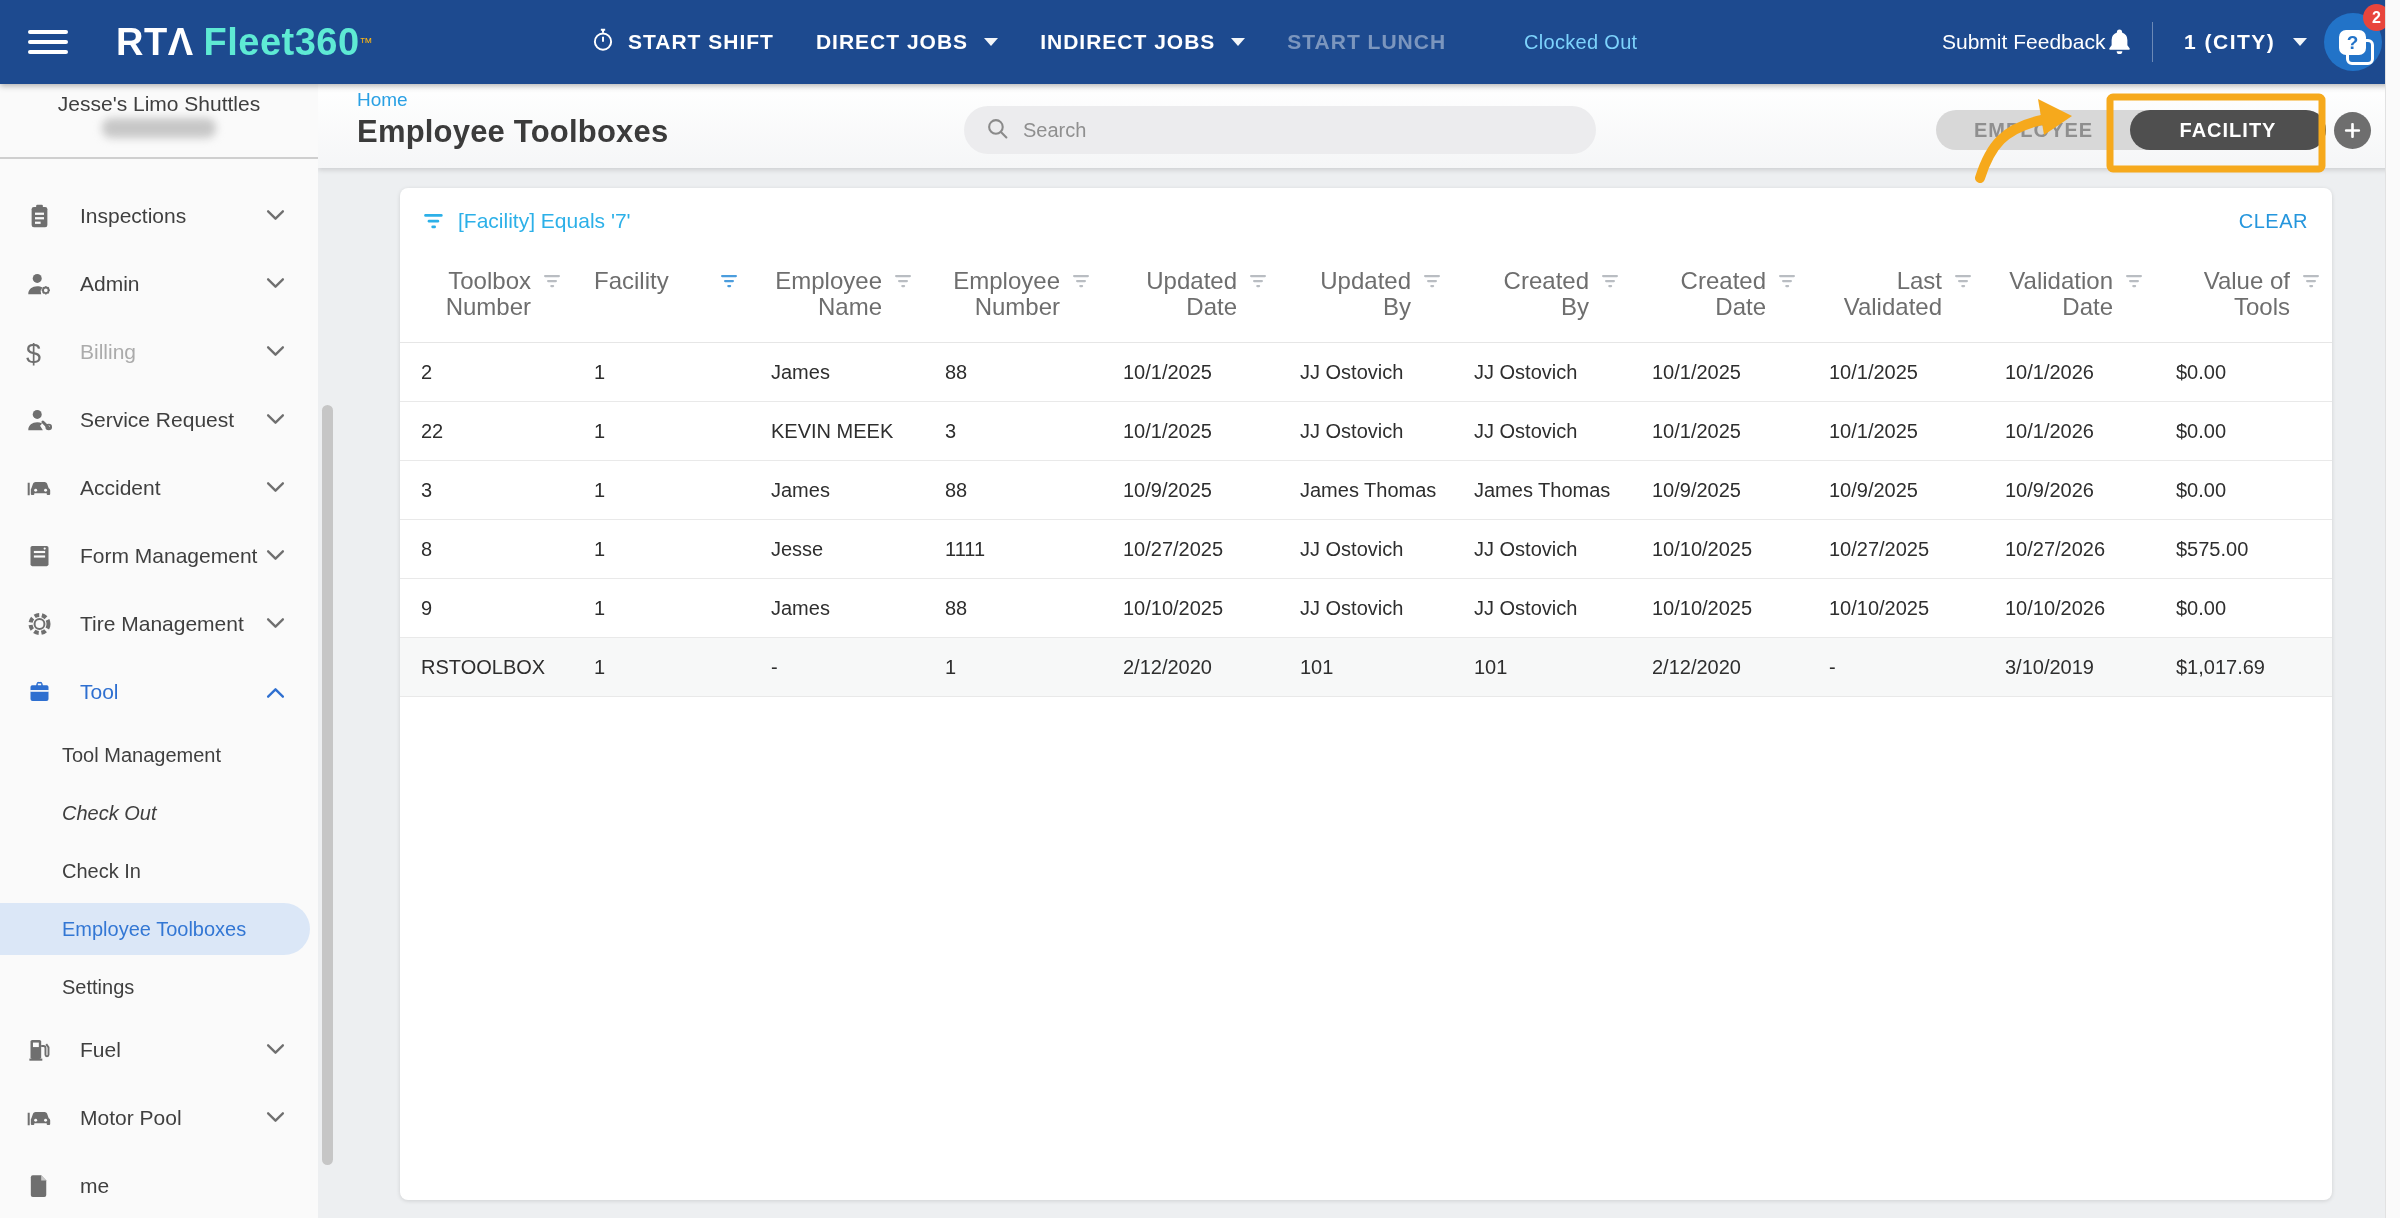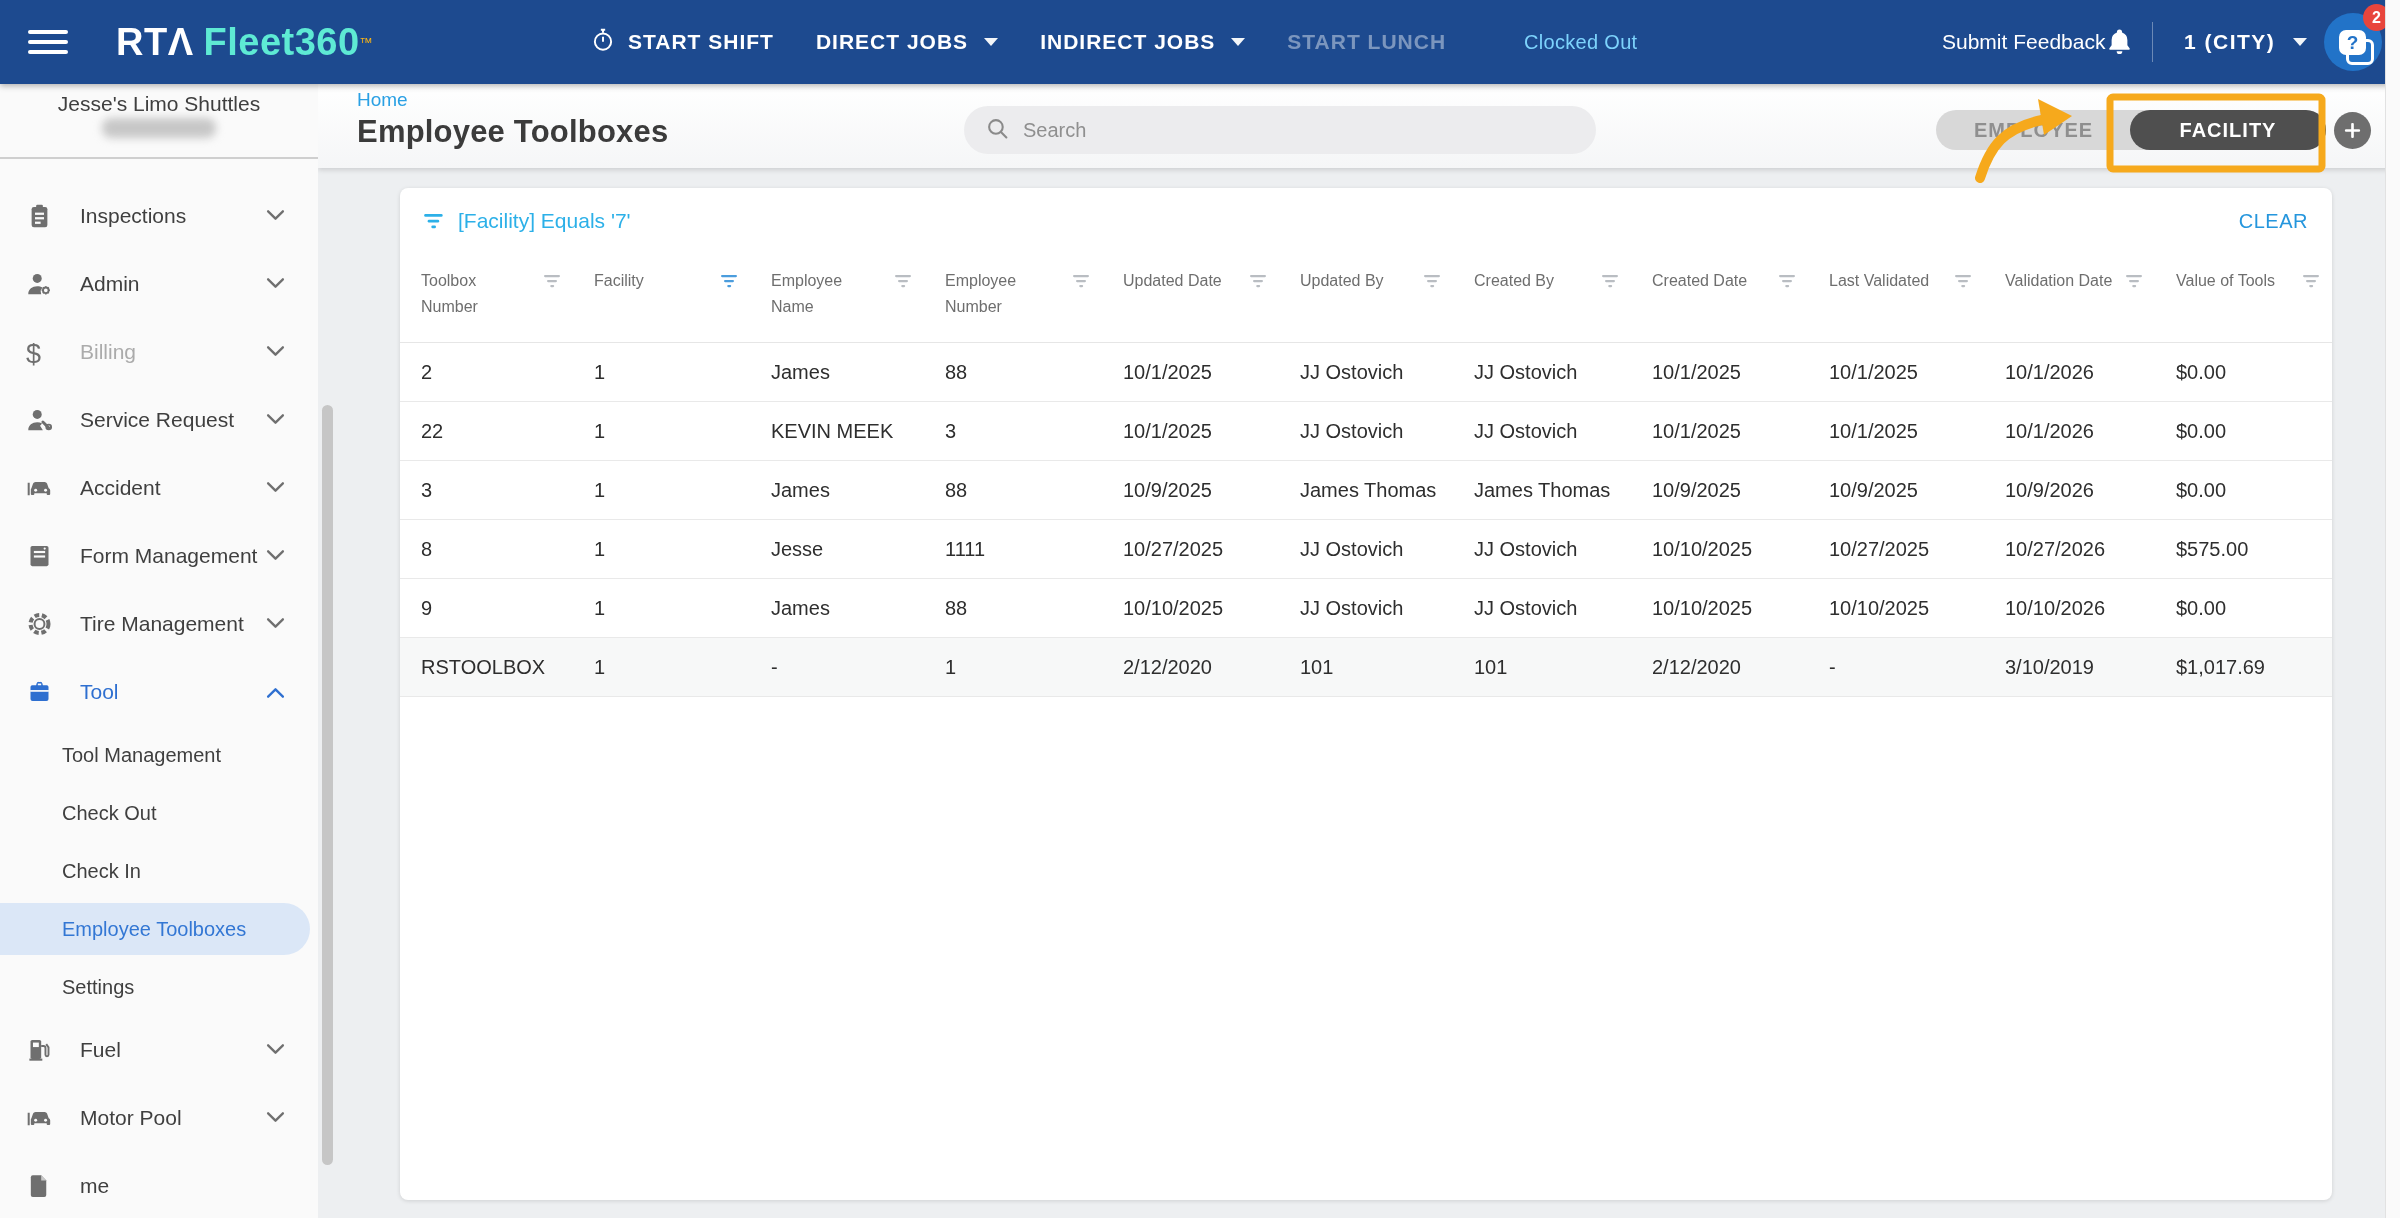--- a/index.html
+++ b/index.html
@@ -79,21 +79,21 @@
   .add-btn svg{width:19px;height:19px;}
   
   .card{position:absolute;left:400px;top:188px;width:1932px;height:1012px;background:#fff;border-radius:8px;
         box-shadow:0 1px 4px rgba(0,0,0,.13);z-index:1;overflow:hidden;}
   .filter-row{height:66px;display:flex;align-items:center;padding:0 24px;}
   .filter-chip{display:flex;align-items:center;gap:14px;color:#2cb0e8;font-size:21px;}
   .filter-chip svg{fill:#2cb0e8;}
   .clear-btn{margin-left:auto;color:#2596dd;font-size:20px;font-weight:500;letter-spacing:.5px;cursor:pointer;}
   table.grid{border-collapse:collapse;table-layout:fixed;width:1932px;}
   table.grid th{height:74px;vertical-align:top;padding:14px 12px 0 21px;border-bottom:1px solid #e6e6e6;
-                font-weight:400;color:#6e6e6e;font-size:16px;text-align:left;line-height:26px;}
+                font-weight:400;color:#6e6e6e;font-size:24px;text-align:right;line-height:26px;}
   .hcell{display:flex;justify-content:space-between;align-items:flex-start;}
   .hcell .hlabel{max-width:calc(100% - 30px);}
   .hcell svg{margin-top:7px;flex:none;fill:#b9bdc2;cursor:pointer;}
   .hcell svg.active{fill:#4b9ddd;}
   table.grid td{height:58px;padding:0 12px 0 21px;border-bottom:1px solid #e9e9e9;font-size:20px;color:#2e2e2e;
                 white-space:nowrap;overflow:hidden;}
   tr.shaded td{background:#f7f8f8;}
   
   .annotation{position:absolute;left:0;top:0;width:2400px;height:1218px;z-index:6;pointer-events:none;}
 </style>
@@ -247,21 +247,21 @@
               <rect x="4" y="10.4" width="16" height="1.2" fill="#fafafa"></rect>
             </svg></span>
           <span class="side-label blue">Tool</span>
           <span class="side-chevron up"><svg width="19" height="12" viewBox="0 0 18 11" fill="none">
               <path d="M2 2l7 7 7-7" stroke="currentColor" stroke-width="2.2" stroke-linecap="round" stroke-linejoin="round"></path>
             </svg></span>
         </div>
         <div class="side-item" style="height: 58px;">
           <span class="sub-label">Tool Management</span>
         </div>
-        <div class="side-item" style="height: 58px;">
+        <div class="side-item" style="height: 58px; font-style: italic;">
           <span class="sub-label">Check Out</span>
         </div>
         <div class="side-item" style="height: 58px;">
           <span class="sub-label">Check In</span>
         </div>
         <div class="side-item" style="height: 58px;">
           <div class="sub-pill"></div>
           <span class="sub-label selected">Employee Toolboxes</span>
         </div>
         <div class="side-item" style="height: 58px;">

